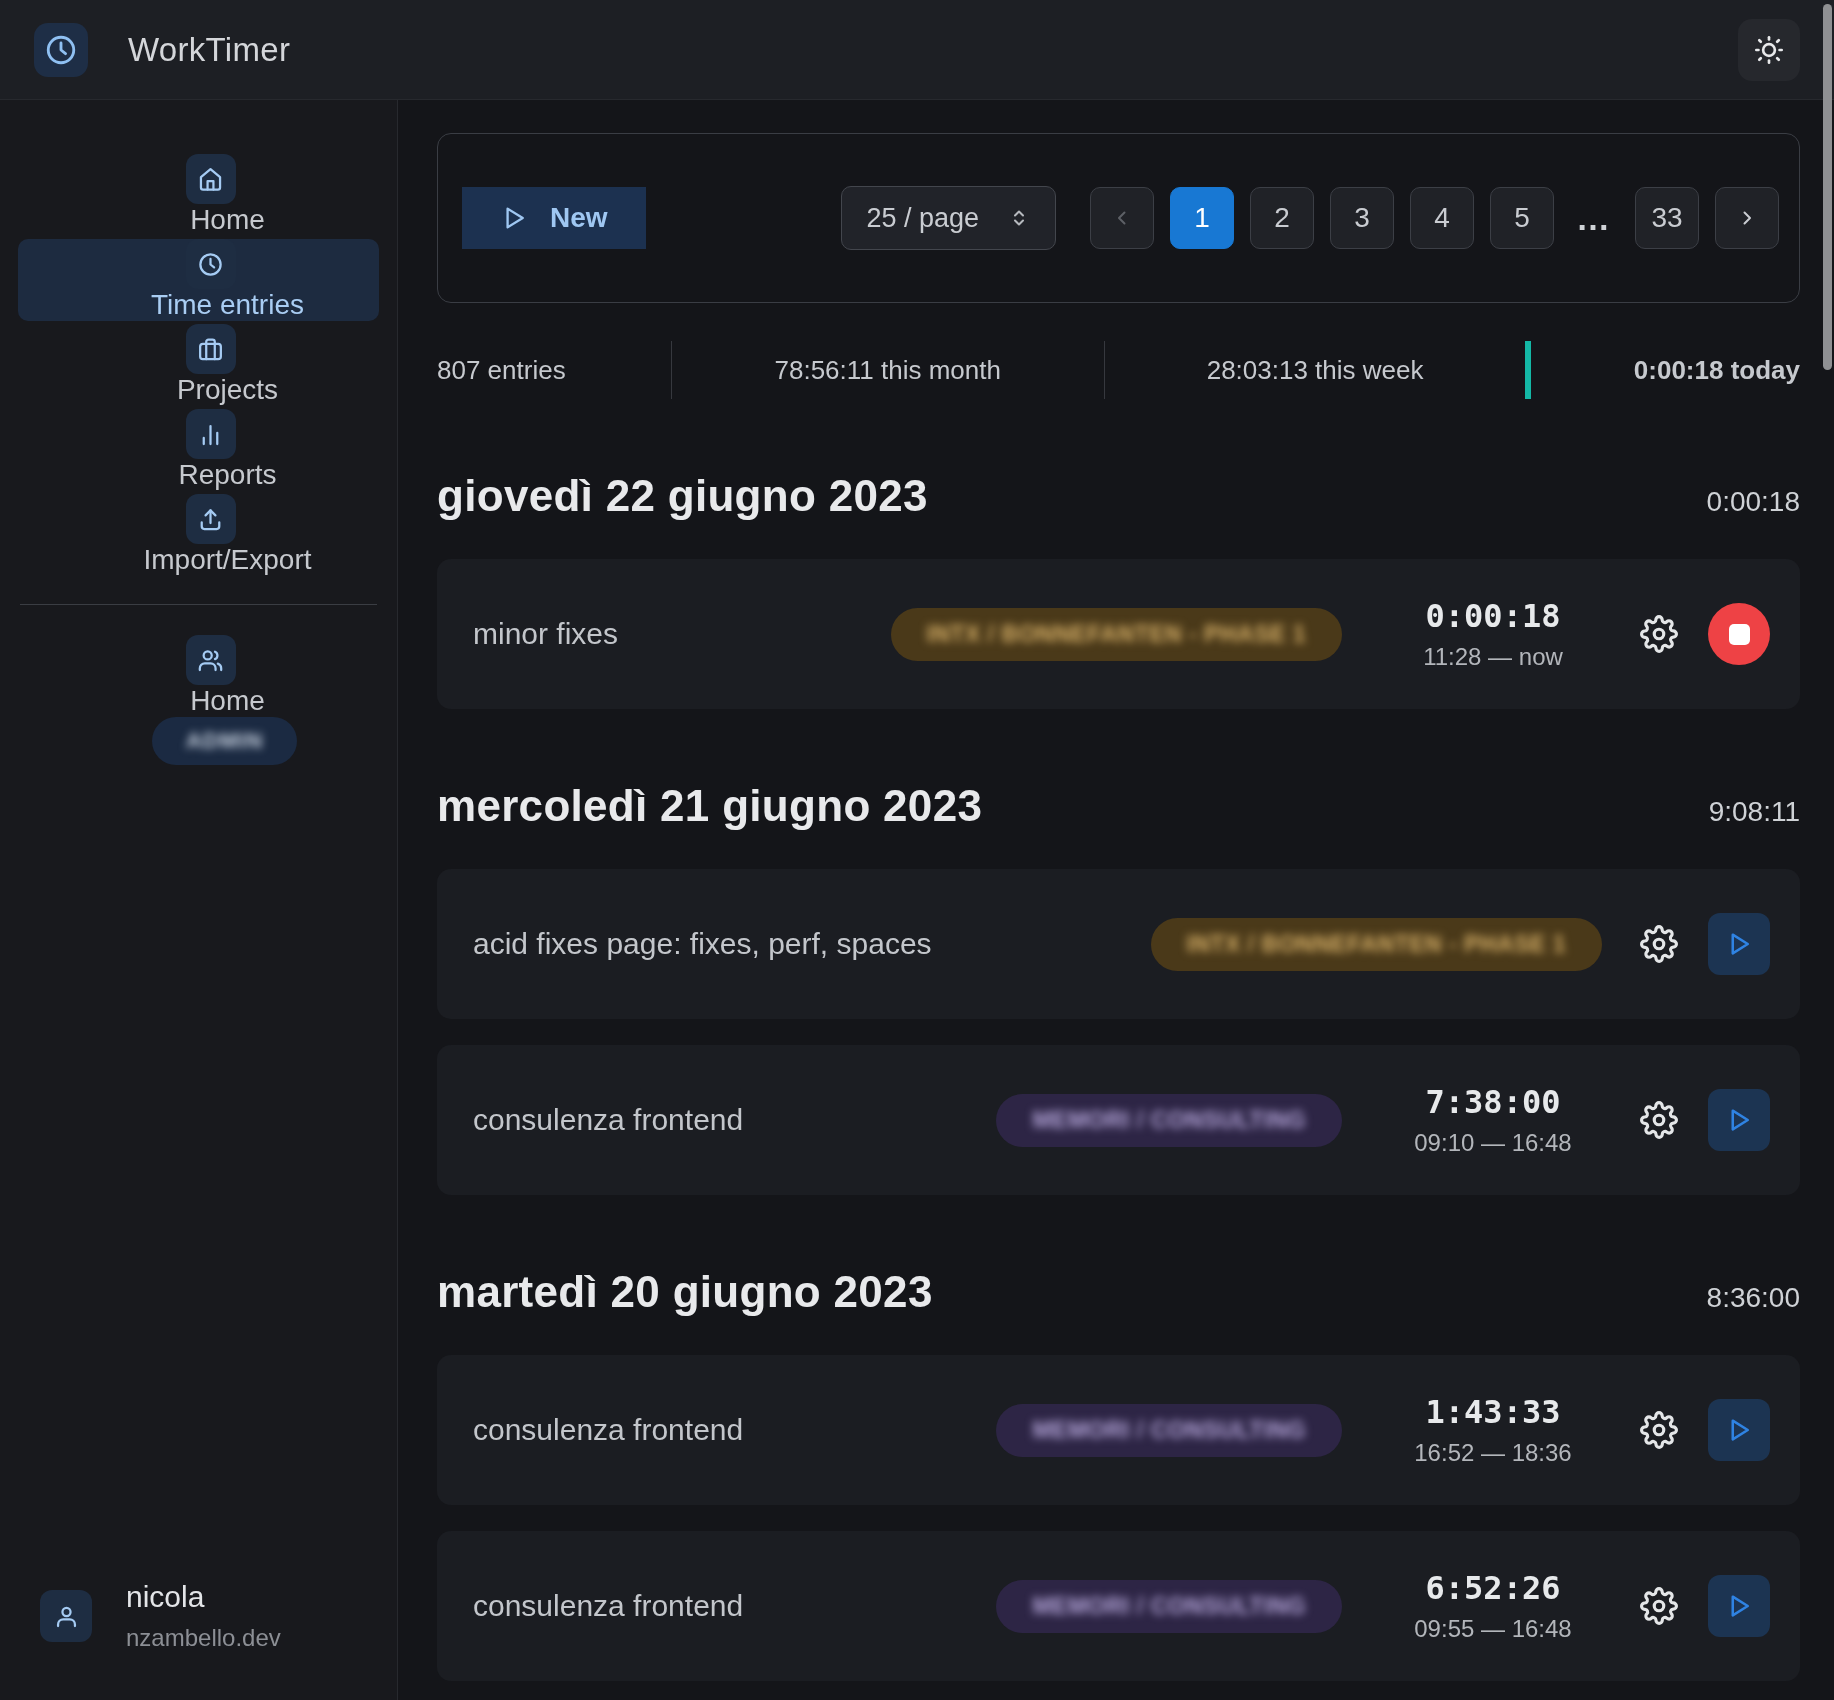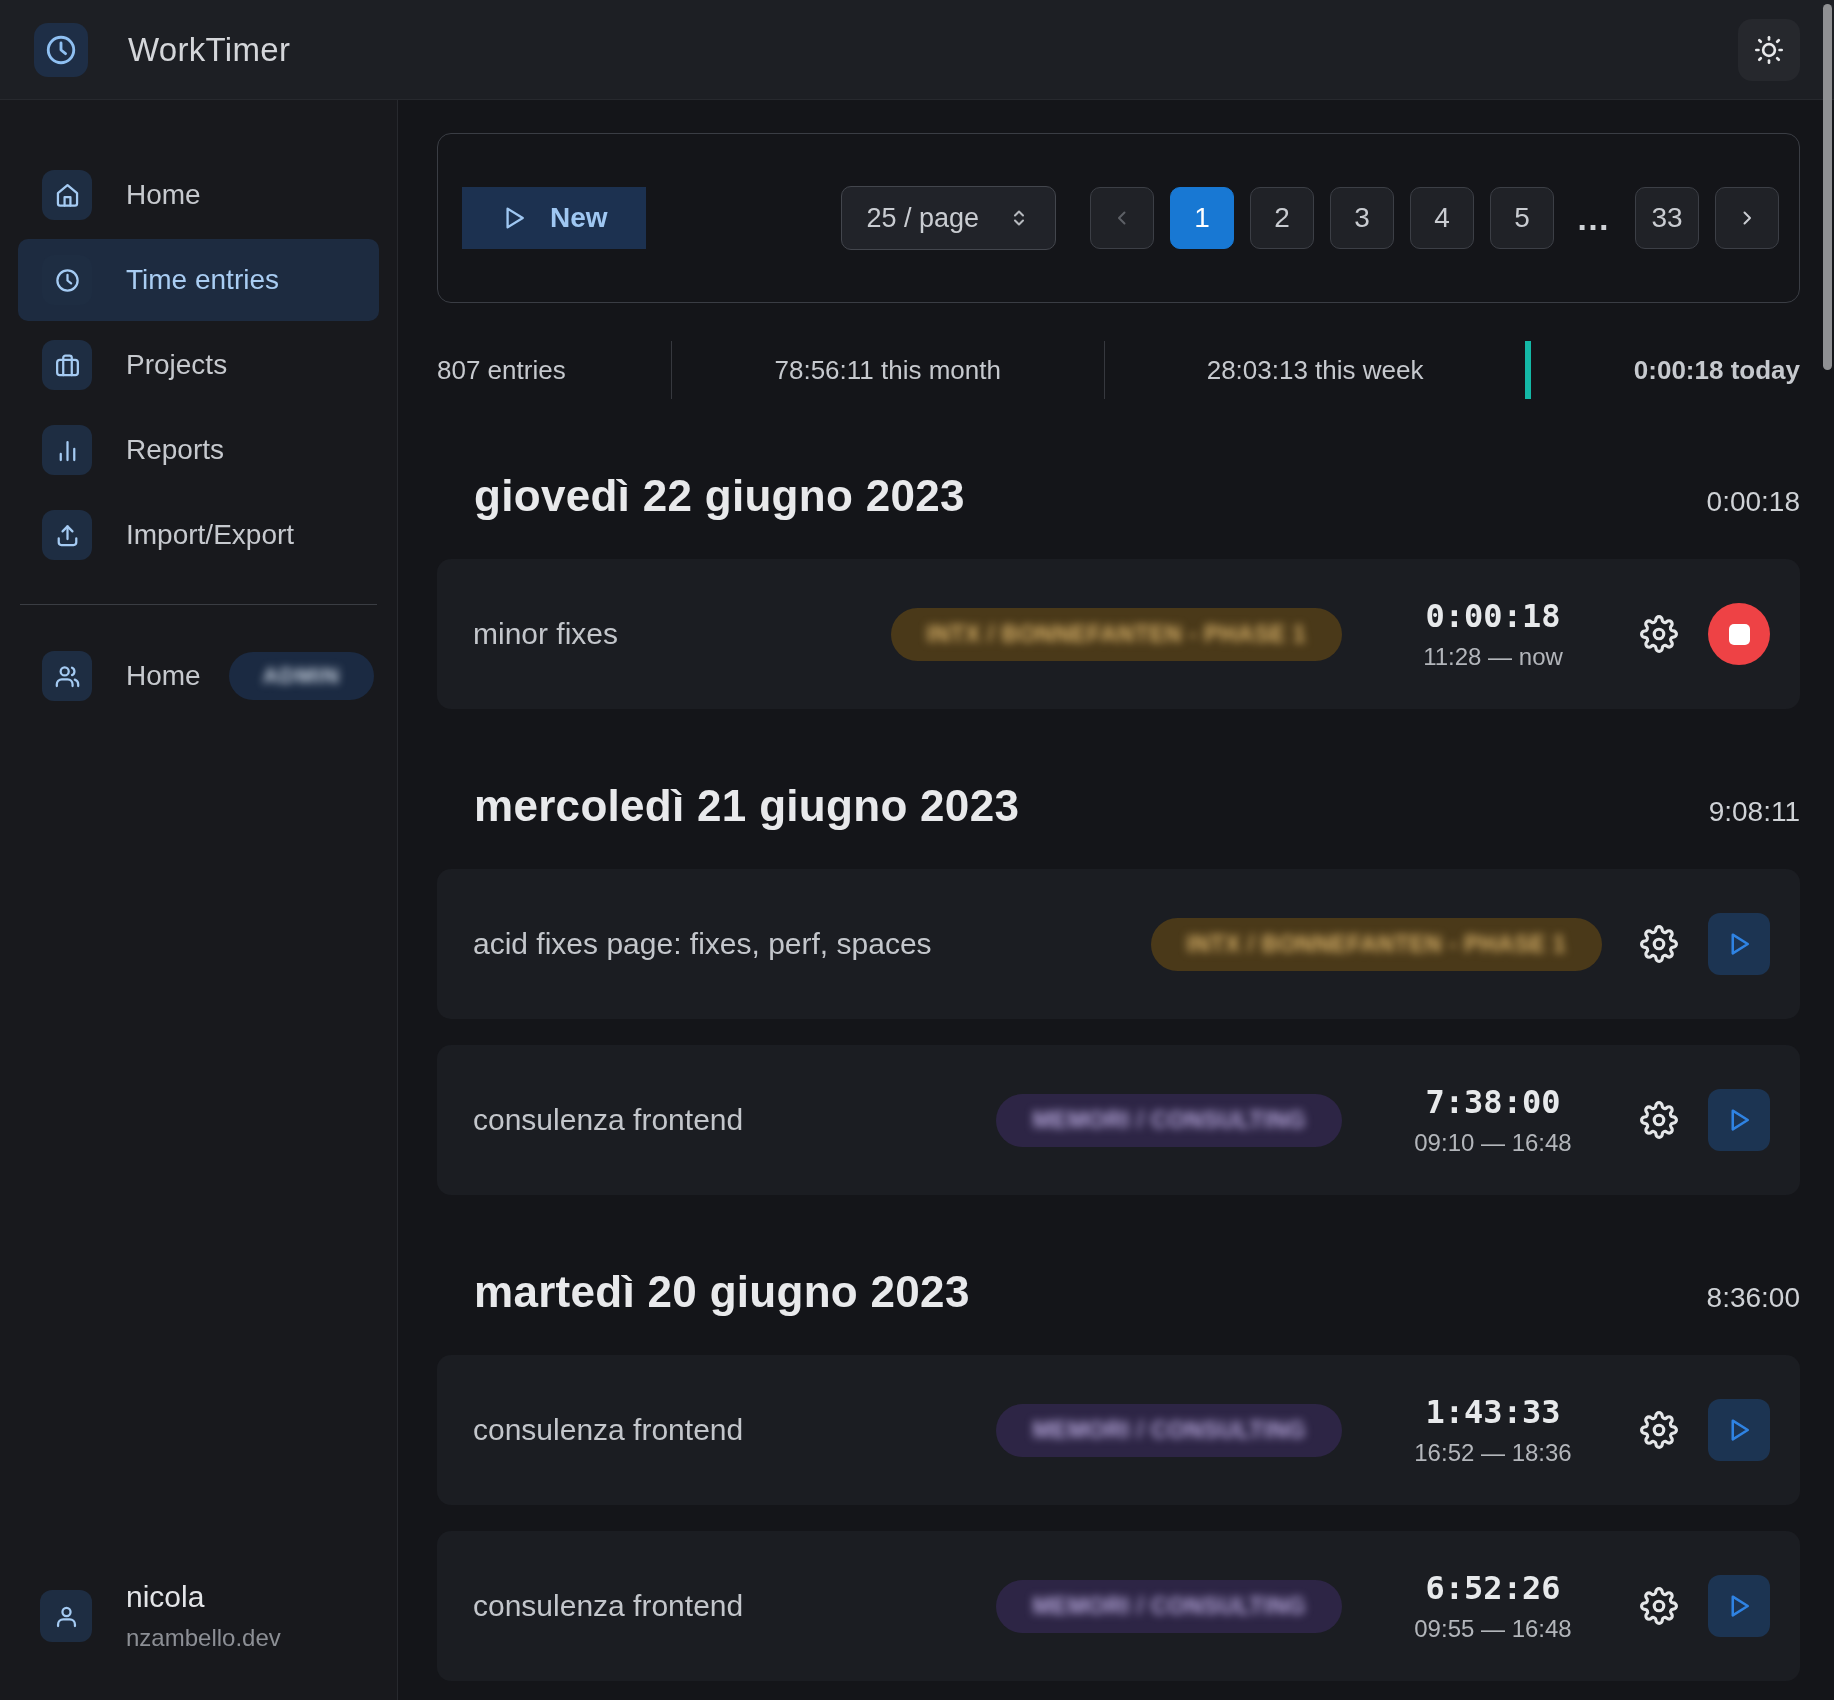--- a/index.html
+++ b/index.html
@@ -33,21 +33,21 @@
     background: #8f9093; border-radius: 5px; z-index: 50;
   }
   
   .sidebar {
     position: absolute; top: 100px; left: 0; bottom: 0; width: 398px;
     background: #18191d; border-right: 1px solid #27292e;
   }
   .nav { padding-top: 54px; }
   .nav-item {
     height: 82px; margin: 0 18px 3px 18px; border-radius: 10px;
-    display: flex; align-items: center; padding-left: 24px; cursor: pointer;
+    display: flex; align-items: center; padding-left: 24px; cursor: pointer; flex-direction: column;
   }
   .nav-item.active { background: #1d2b40; }
   .icon-box {
     width: 50px; height: 50px; border-radius: 12px; background: #1e2d42;
     display: flex; align-items: center; justify-content: center; flex: none;
   }
   .icon-box svg { width: 27px; height: 27px; stroke: #a5cbf3; }
   .nav-label { margin-left: 34px; font-size: 28px; color: #c6c9ce; }
   .nav-item.active .nav-label { color: #a9cdf3; }
   .side-divider { border: none; border-top: 1px solid #3a3d43; margin: 28px 20px 30px 20px; }
@@ -100,21 +100,21 @@
   .dots { font-size: 34px; font-weight: bold; color: #cfd2d6; letter-spacing: 3px; margin: 0 6px; }
   
   .stats { display: flex; align-items: center; margin-top: 38px; height: 58px; }
   .stat-cell { font-size: 26px; color: #c6c9ce; height: 100%; display: flex; align-items: center; }
   .stat-cell:nth-child(1) { flex: 10; justify-content: flex-start; }
   .stat-cell:nth-child(2) { flex: 18.5; justify-content: center; border-left: 1px solid #36383e; }
   .stat-cell:nth-child(3) { flex: 18;  justify-content: center; border-left: 1px solid #36383e; }
   .stat-cell:nth-child(4) { flex: 11.5; justify-content: flex-end; border-left: 6px solid #14b8a6; font-weight: bold; }
   
   .day-section { margin-top: 72px; }
-  .day-head { display: flex; align-items: baseline; justify-content: space-between; margin-left: 37px; }
+  .day-head { display: flex; align-items: baseline; justify-content: space-between; }
   .day-title { font-size: 44px; font-weight: bold; color: #e8e9eb; letter-spacing: .3px; }
   .day-total { font-size: 28px; color: #cfd2d6; }
   .entry-list { margin-top: 38px; }
   .entry-card {
     height: 150px; background: #1b1d22; border-radius: 14px;
     display: flex; align-items: center; padding: 0 30px 0 36px; margin-bottom: 26px;
   }
   .entry-label { flex: 1; font-size: 30px; color: #c3c6cb; }
   .badge {
     border-radius: 999px; padding: 13px 36px; font-size: 23px; font-weight: bold;

